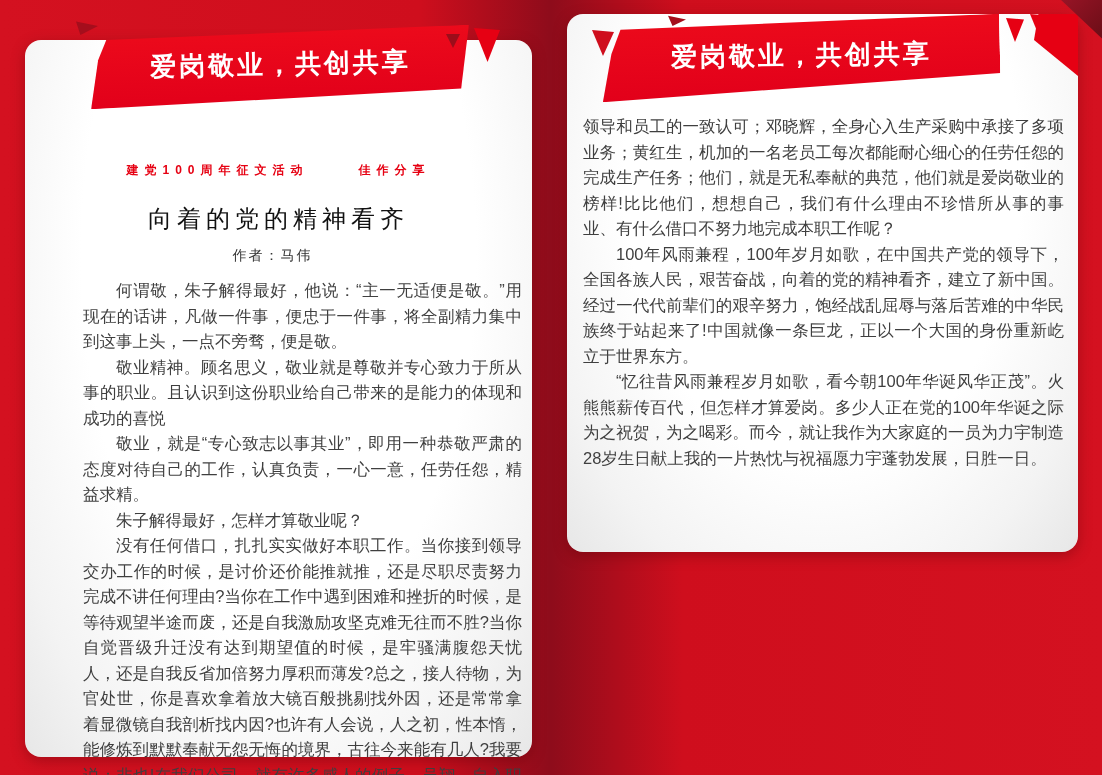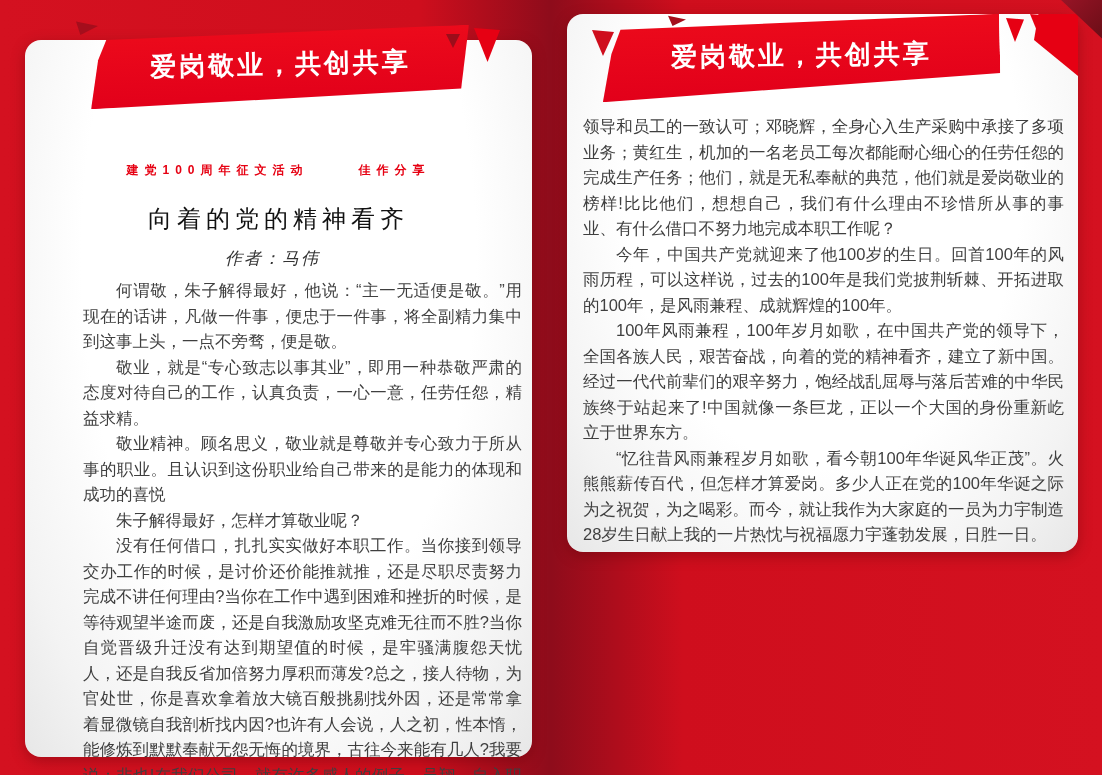--- a/index.html
+++ b/index.html
@@ -75,21 +75,21 @@
     display: flex; justify-content: center; gap: 50px;
     color: #e60012; font-weight: bold; font-size: 12px; letter-spacing: 6px;
   }
   .article-title {
     position: absolute; left: 0; right: 0; top: 163px;
     text-align: center; color: #111111;
     font-weight: normal; font-size: 24px; letter-spacing: 5px;
   }
   .author-line {
     position: absolute; left: 0; right: 12px; top: 207px;
-    text-align: center; color: #333333; font-size: 17px; letter-spacing: 2px; font-style: italic;
+    text-align: center; color: #333333; font-size: 14px; letter-spacing: 2px;
   }
 
   
   .body-text {
     position: absolute;
     color: #3f3f3f;
     font-size: 16.5px; line-height: 25.5px;
     text-align: justify;
   }
   .body-text p { text-indent: 2em; }
@@ -102,31 +102,30 @@
 
 <div class="page page-left">
   <div class="subtitle-row">
     <span>建党100周年征文活动</span>
     <span>佳作分享</span>
   </div>
   <div class="article-title">向着的党的精神看齐</div>
   <div class="author-line">作者：马伟</div>
   <div class="body-text body-left">
     <p>何谓敬，朱子解得最好，他说：“主一无适便是敬。”用现在的话讲，凡做一件事，便忠于一件事，将全副精力集中到这事上头，一点不旁骛，便是敬。</p>
+    <p>敬业精神。顾名思义，敬业就是尊敬并专心致力于所从事的职业。且认识到这份职业给自己带来的是能力的体现和成功的喜悦</p>
     <p>敬业，就是“专心致志以事其业”，即用一种恭敬严肃的态度对待自己的工作，认真负责，一心一意，任劳任怨，精益求精。</p>
-    <p>敬业精神。顾名思义，敬业就是尊敬并专心致力于所从事的职业。且认识到这份职业给自己带来的是能力的体现和成功的喜悦</p>
     <p>朱子解得最好，怎样才算敬业呢？</p>
     <p>没有任何借口，扎扎实实做好本职工作。当你接到领导交办工作的时候，是讨价还价能推就推，还是尽职尽责努力完成不讲任何理由?当你在工作中遇到困难和挫折的时候，是等待观望半途而废，还是自我激励攻坚克难无往而不胜?当你自觉晋级升迁没有达到期望值的时候，是牢骚满腹怨天忧人，还是自我反省加倍努力厚积而薄发?总之，接人待物，为官处世，你是喜欢拿着放大镜百般挑剔找外因，还是常常拿着显微镜自我剖析找内因?也许有人会说，人之初，性本惰，能修炼到默默奉献无怨无悔的境界，古往今来能有几人?我要说：非也!在我们公司，就有许多感人的例子。吴翔，自入职以来工作态度端正兢兢业业得到</p>
   </div>
 </div>
 
 <div class="page page-right">
   <div class="body-text body-right">
     <p class="no-indent">领导和员工的一致认可；邓晓辉，全身心入生产采购中承接了多项业务；黄红生，机加的一名老员工每次都能耐心细心的任劳任怨的完成生产任务；他们，就是无私奉献的典范，他们就是爱岗敬业的榜样!比比他们，想想自己，我们有什么理由不珍惜所从事的事业、有什么借口不努力地完成本职工作呢？</p>
-    <p>今年，中国共产党就迎来了他100岁的生日。回首100年的风雨历程，可以这样说，过去的100年是我们党披荆斩棘、开拓进取的100年，是风雨兼程、成就辉煌的100年。</p>
     <p>100年风雨兼程，100年岁月如歌，在中国共产党的领导下，全国各族人民，艰苦奋战，向着的党的精神看齐，建立了新中国。经过一代代前辈们的艰辛努力，饱经战乱屈辱与落后苦难的中华民族终于站起来了!中国就像一条巨龙，正以一个大国的身份重新屹立于世界东方。</p>
     <p>“忆往昔风雨兼程岁月如歌，看今朝100年华诞风华正茂”。火熊熊薪传百代，但怎样才算爱岗。多少人正在党的100年华诞之际为之祝贺，为之喝彩。而今，就让我作为大家庭的一员为力宇制造28岁生日献上我的一片热忱与祝福愿力宇蓬勃发展，日胜一日。</p>
   </div>
 </div>
 
 <div class="banner banner-left">
   <span class="banner-text">爱岗敬业，共创共享</span>
 </div>
 <div class="banner banner-right">
   <span class="banner-text">爱岗敬业，共创共享</span>

